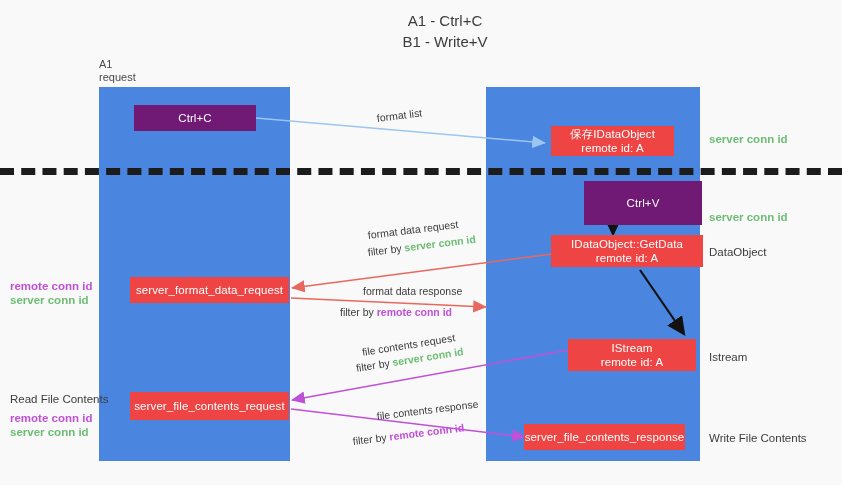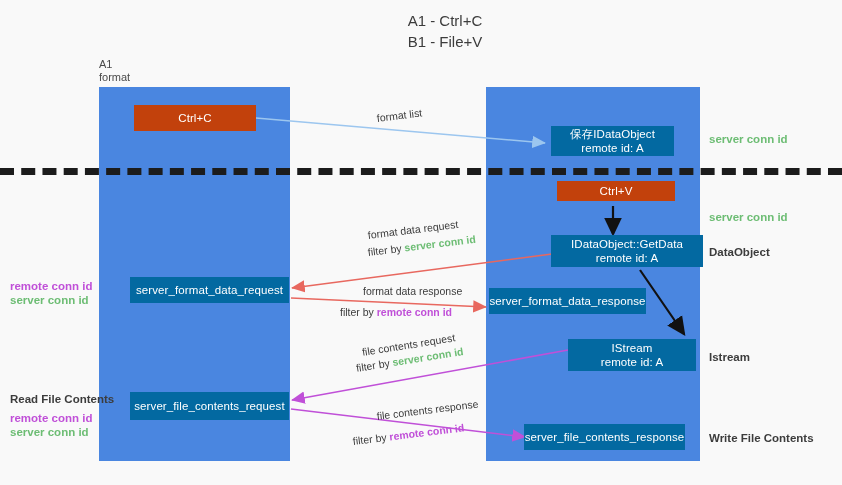--- a/index.html
+++ b/index.html
@@ -61,34 +61,34 @@
     display: flex;
     flex-direction: column;
     align-items: center;
     justify-content: center;
     text-align: center;
     color: #ffffff;
     font-size: 11.5px;
     line-height: 14px;
     letter-spacing: .1px;
   }
-  .node.orange { background: #0369a1; }
-  .node.green  { background: #c2410c; color: #ffffff; }
+  .node.orange { background: #ef4444; }
+  .node.green  { background: #701a75; color: #ffffff; }
   .node .l2 { display: block; }
 
   
   .sidelab {
     font-size: 11.5px;
     line-height: 15px;
     color: #3c3c3c;
     white-space: nowrap;
   }
   .sidelab.green  { color: #6dbd74; font-weight: bold; }
   .sidelab.purple { color: #c050d8; font-weight: bold; }
-  .sidelab.plain  { color: #3c3c3c; font-weight: bold; }
+  .sidelab.plain  { color: #3c3c3c; }
 
   
   .edgelab {
     font-size: 10.5px;
     line-height: 14px;
     color: #3c3c3c;
     white-space: nowrap;
   }
   .edgelab .g { color: #6dbd74; font-weight: bold; }
   .edgelab .p { color: #c050d8; font-weight: bold; }
@@ -100,25 +100,25 @@
     left: 0; top: 0;
     width: 842px; height: 485px;
     pointer-events: none;
   }
 </style>
 </head>
 <body>
 
 <div id="stage">
 
-  <div class="abs title"><span>A1 - Ctrl+C</span><br><span>B1 - File+V</span></div>
+  <div class="abs title"><span>A1 - Ctrl+C</span><br><span>B1 - Write+V</span></div>
 
   <div class="abs col-head" style="left:99px; top:58px; width:191px;">
     <span>A1</span>
-    <span class="l2">format</span>
+    <span class="l2">request</span>
   </div>
   <div class="abs col-head" style="left:486px; top:58px; width:214px;margin-top:36px;">
     <span>B1</span>
   </div>
 
   <div class="abs lane" style="left:99px; top:87px; width:191px; height:374px;"></div>
   <div class="abs lane" style="left:486px; top:87px; width:214px; height:374px;"></div>
 
   <svg class="arrows" viewBox="0 0 842 485">
     <defs>
@@ -153,36 +153,33 @@
 
   <div class="abs node green" style="left:134px; top:105px; width:122px; height:26px;">
     <span>Ctrl+C</span>
   </div>
 
   <div class="abs node orange" style="left:551px; top:126px; width:123px; height:30px;">
     <span>保存IDataObject</span>
     <span class="l2">remote id: A</span>
   </div>
 
-  <div class="abs node green" style="left:557px; top:181px; width:118px; height:20px;">
+  <div class="abs node green" style="left:584px; top:181px; width:118px; height:44px;">
     <span>Ctrl+V</span>
   </div>
 
   <div class="abs node orange" style="left:551px; top:235px; width:152px; height:32px;">
     <span>IDataObject::GetData</span>
     <span class="l2">remote id: A</span>
   </div>
 
   <div class="abs node orange" style="left:130px; top:277px; width:159px; height:26px;">
     <span>server_format_data_request</span>
   </div>
 
-  <div class="abs node orange" style="left:489px; top:288px; width:157px; height:26px;">
-    <span>server_format_data_response</span>
-  </div>
 
   <div class="abs node orange" style="left:568px; top:339px; width:128px; height:32px;">
     <span>IStream</span>
     <span class="l2">remote id: A</span>
   </div>
 
   <div class="abs node orange" style="left:130px; top:392px; width:159px; height:28px;">
     <span>server_file_contents_request</span>
   </div>
 

